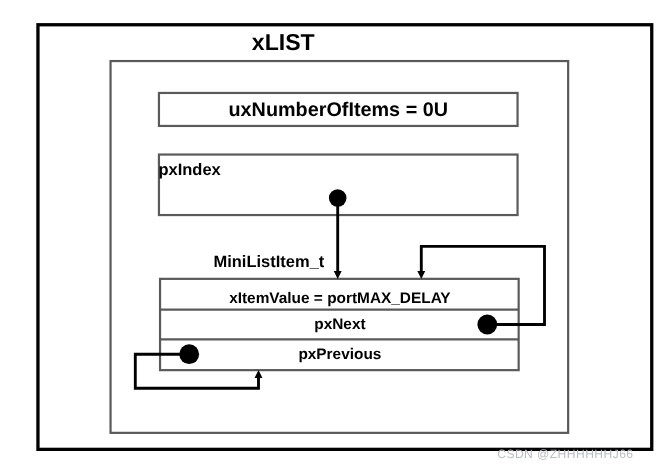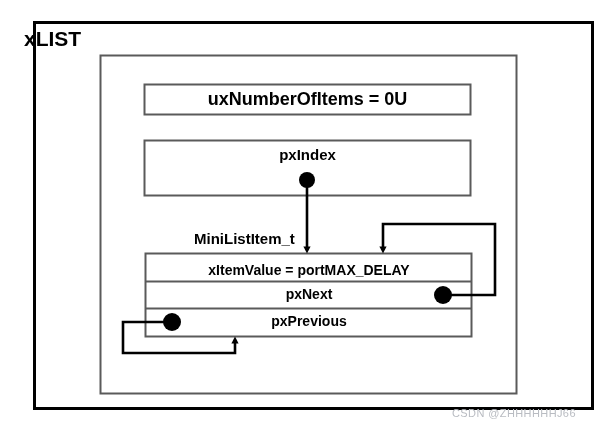--- a/index.html
+++ b/index.html
@@ -29,36 +29,34 @@
     color: #000000;
     font-weight: bold;
     white-space: nowrap;
     line-height: 1;
   }
   .lbl-title {
     font-size: 21px;
     left: 0;
     top: 28px;
     width: 515px;
-    text-align: left;
-    padding-left: 24px;
+    text-align: center;
   }
   .lbl-count {
     font-size: 18px;
     left: 144px;
     top: 90px;
     width: 327px;
     text-align: center;
   }
   .lbl-index {
     font-size: 15px;
     left: 144px;
     top: 147px;
     width: 327px;
-    text-align: center;
   }
   .lbl-type {
     font-size: 15px;
     left: 146px;
     top: 231px;
     text-align: left;
     margin-left: 48px;
   }
   .lbl-row {
     font-size: 14px;

